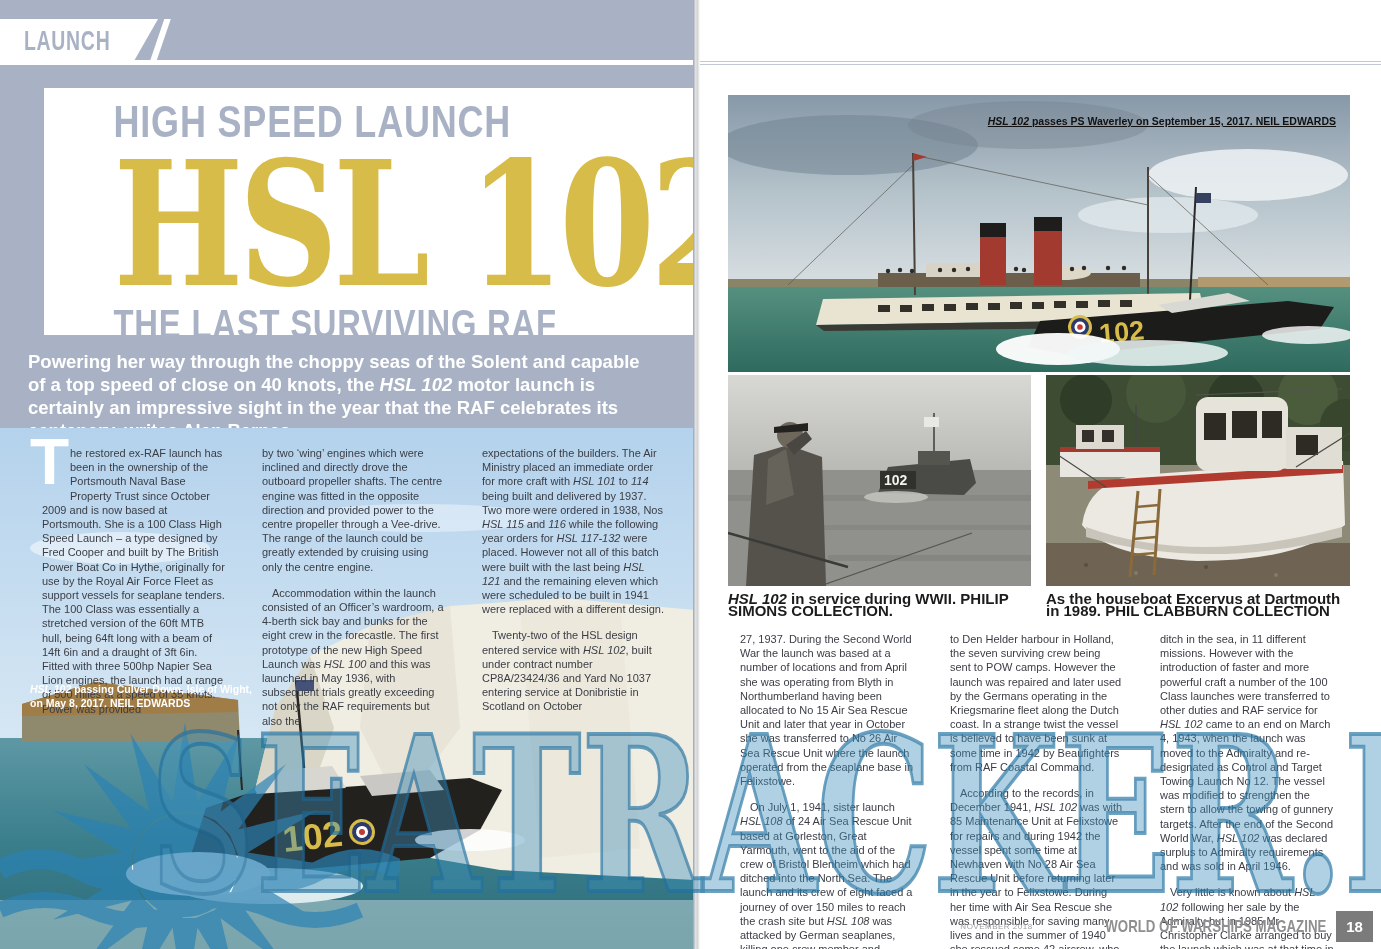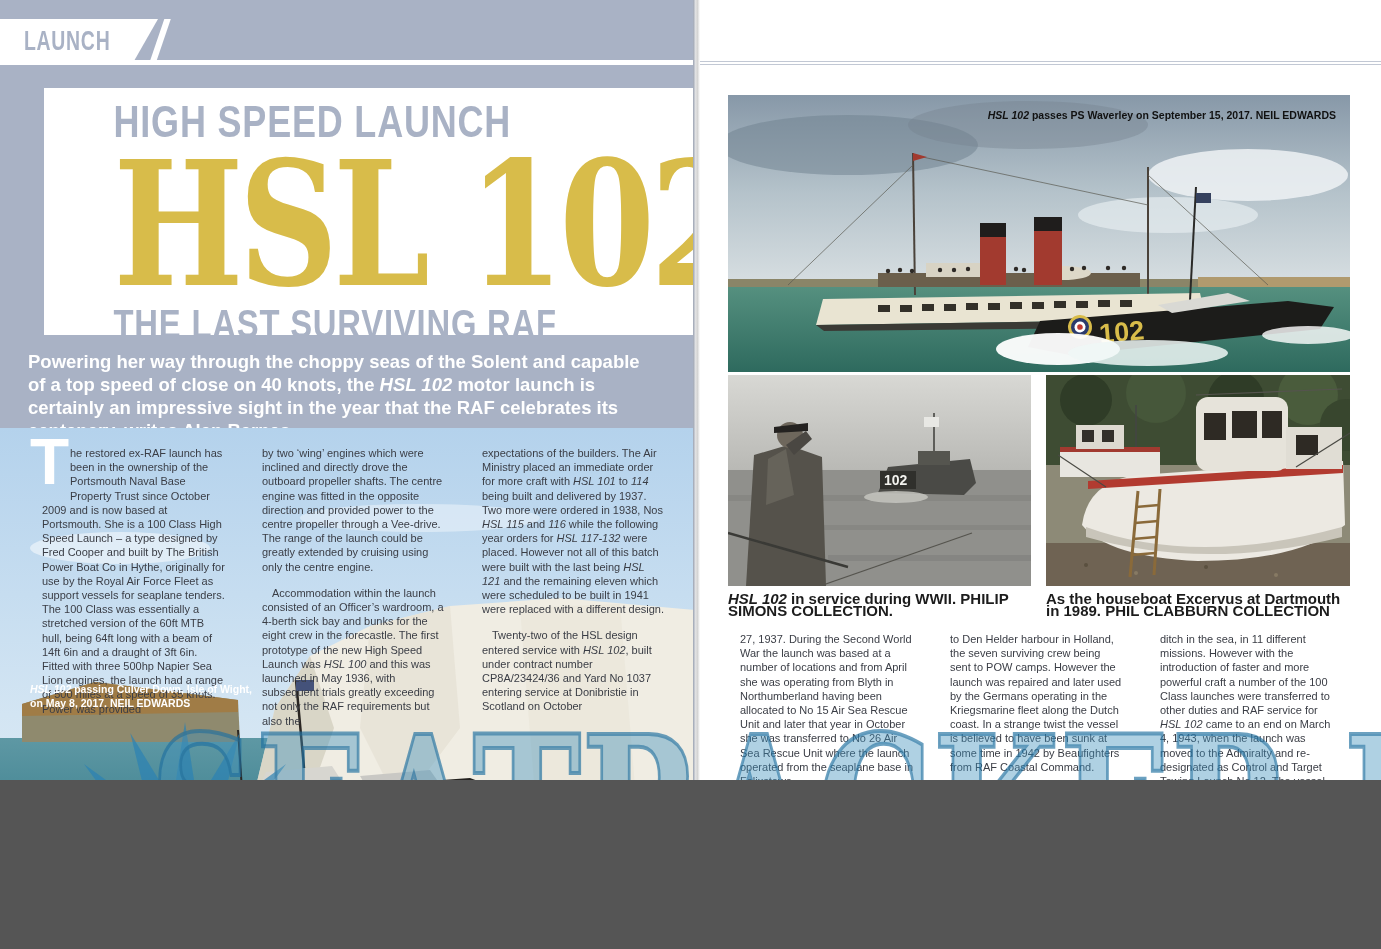--- a/index.html
+++ b/index.html
@@ -1,16 +1,16 @@
 <!DOCTYPE html>
 <html><head>
 <meta charset="utf-8">
 <style>
   html,body{margin:0;padding:0;background:#555;}
-  .spread{position:relative;width:1381px;height:780px;background:#ffffff;overflow:hidden;
+  .spread{position:relative;width:1381px;height:949px;background:#ffffff;overflow:hidden;
           font-family:"Liberation Sans",sans-serif;}
 
   
   .left-page{position:absolute;left:0;top:0;width:695px;height:949px;background:#a9b2c5;}
   .lp-header{position:absolute;left:0;top:0;width:695px;height:88px;background:#a9b2c5;}
   .lp-whiteline{position:absolute;left:0;top:60px;width:695px;height:5px;background:#fff;}
   .kicker-tab{position:absolute;left:0;top:19px;width:175px;height:42px;background:#fff;
               clip-path:polygon(0 0,158px 0,134px 100%,0 100%);}
   .kicker-sliver{position:absolute;left:150px;top:19px;width:26px;height:42px;background:#fff;
               clip-path:polygon(55% 0,80% 0,25% 100%,0 100%);}
@@ -42,22 +42,22 @@
   
   .right-page{position:absolute;left:700px;top:0;width:681px;height:949px;background:#fff;}
   .fold{position:absolute;left:693px;top:0;width:7px;height:949px;
         background:linear-gradient(90deg,#9aa2b2 0,#e8e8e8 40%,#cfcfcf 60%,#ffffff 100%);}
   .rp-topline{position:absolute;left:0;top:61px;width:681px;height:4px;
         border-top:1.5px solid #c2c8d4;border-bottom:1.5px solid #c2c8d4;box-sizing:border-box;}
   .photo{position:absolute;overflow:hidden;background:#ccc;}
   .photo1{left:28px;top:95px;width:622px;height:277px;}
   .photo2{left:28px;top:375px;width:303px;height:211px;}
   .photo3{left:346px;top:375px;width:304px;height:211px;}
-  .photo1-caption{position:absolute;right:14px;top:14px;color:#111;font-weight:bold;
-        font-size:10.5px;z-index:2;}
+  .photo1-caption{position:absolute;right:14px;top:20px;color:#111;font-weight:bold;
+        font-size:10.5px;z-index:2;text-decoration:underline;}
   .cap{position:absolute;font-size:15px;font-weight:bold;color:#1c1c1c;line-height:12px;}
   .cap2{left:28px;top:593px;width:303px;}
   .cap3{left:346px;top:593px;width:304px;}
   .rp-columns{position:absolute;left:28px;top:620px;width:622px;display:flex;gap:12px;}
   .rp-col{width:198px;}
   .cont{color:#8a8a8a;font-size:9px;}
   .footer{position:absolute;right:8px;bottom:7px;display:flex;align-items:center;gap:10px;}
   .footer-issue{font-size:8px;font-weight:normal;color:#a0a0a0;letter-spacing:0.5px;}
   .footer-mag{display:inline-block;font-size:17px;font-weight:bold;color:#8f8f8f;
         letter-spacing:0;transform:scaleX(0.78);transform-origin:right center;}

